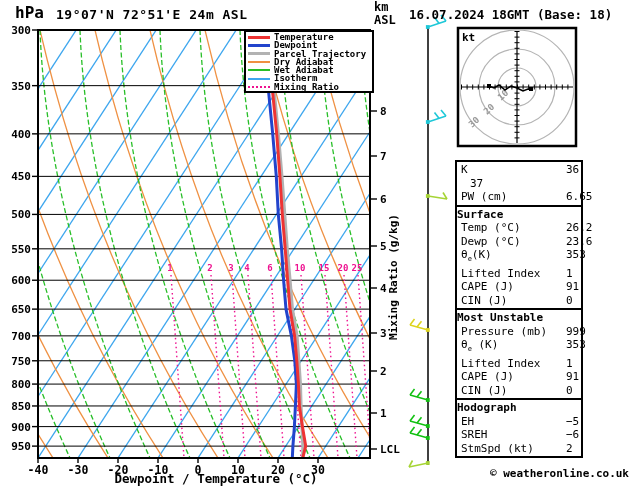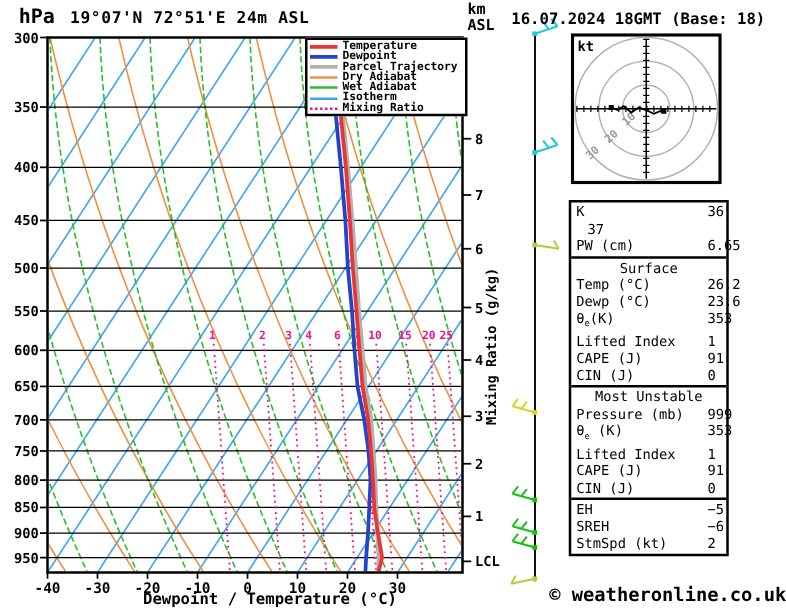--- a/index.html
+++ b/index.html
@@ -16,27 +16,27 @@
             transform:rotate(-90deg);text-align:center;}
   .legend{position:absolute;left:244px;top:30px;width:124px;height:58px;background:#fff;
           border:2px solid #000;padding:1px 0 0 2px;z-index:3;text-align:center;}
   .lrow{display:flex;align-items:center;height:8.3px;}
   .lsample{width:22px;margin-right:4px;flex:none;}
   .llabel{font-size:9px;font-weight:bold;line-height:8.3px;white-space:pre;}
   .itable{position:absolute;left:455px;top:160px;width:124px;background:#fff;
           border:2px solid #000;z-index:3;}
   .tsec{border-top:2px solid #000;padding:1px 0;}
   .tsec:first-child{border-top:none;}
-  .thead{text-align:center;font-size:11px;font-weight:normal;line-height:13.5px;}
+  .thead{font-size:11px;font-weight:bold;line-height:13.5px;}
   .trow{display:flex;font-size:11px;line-height:13.5px;}
   .tlabel{width:92px;padding-left:4px;flex:none;white-space:pre;}
   .tvalue{white-space:pre;margin-left:13px;}
   .tlabel sub{font-size:7px;}
   .copyright{position:absolute;left:420px;top:467px;width:209px;text-align:right;
-             font-size:15px;font-weight:bold;}
+             font-size:11px;font-weight:bold;}
   .kt{position:absolute;left:462px;top:31px;font-size:11px;font-weight:bold;z-index:2;}
 </style>
 </head>
 <body>
 
 <div class="stage">
   <svg id="chart" width="629" height="486">
       <defs>
         <clipPath id="pc">
           <rect x="39" y="31" width="330" height="426"></rect>
@@ -402,20 +402,21 @@
         <div class="trow">
           <span class="tlabel">CAPE (J)</span>
           <span class="tvalue">91</span>
         </div>
         <div class="trow">
           <span class="tlabel">CIN (J)</span>
           <span class="tvalue">0</span>
         </div>
       </div>
       <div class="tsec">
+        <div class="thead">Hodograph</div>
         <div class="trow">
           <span class="tlabel">EH</span>
           <span class="tvalue">−5</span>
         </div>
         <div class="trow">
           <span class="tlabel">SREH</span>
           <span class="tvalue">−6</span>
         </div>
         <div class="trow">
           <span class="tlabel">StmSpd (kt)</span>

